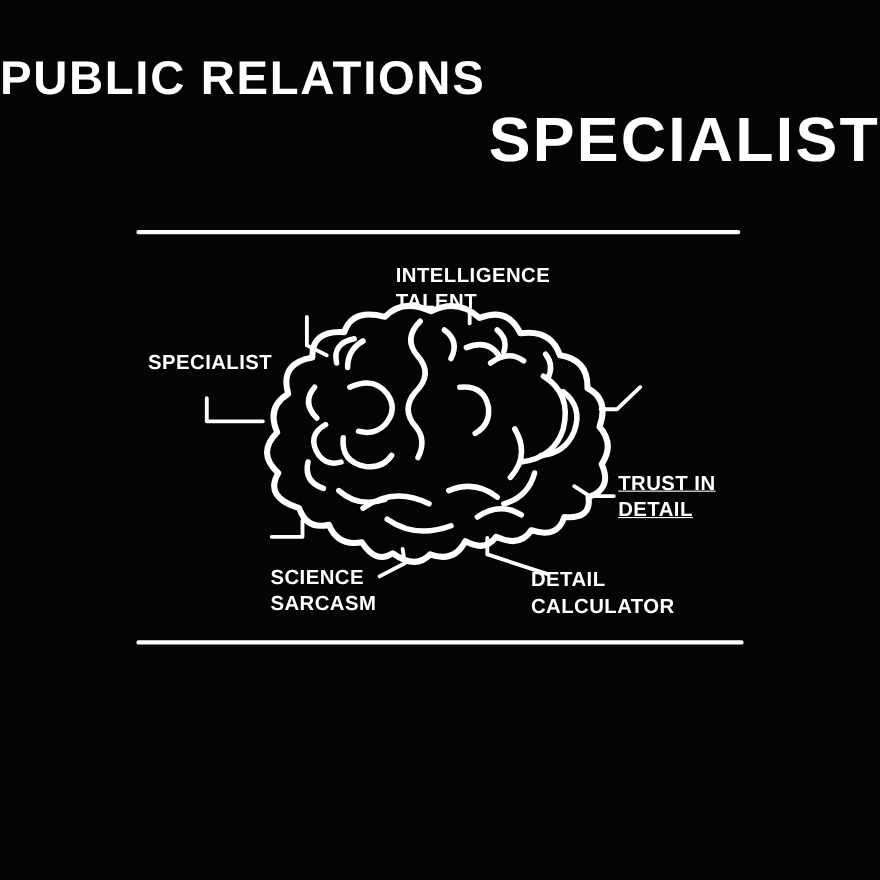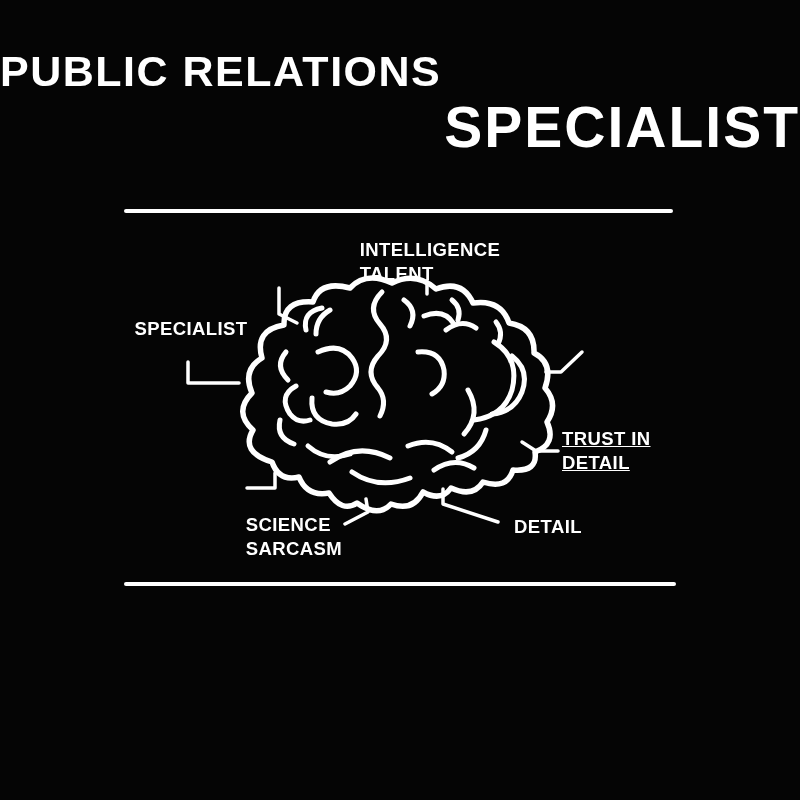--- a/index.html
+++ b/index.html
@@ -125,15 +125,16 @@
   </div>
 
 
   <div class="label center" style="left:294px; top:513px">
     <span>SCIENCE</span>
     <span>SARCASM</span>
   </div>
 
   <div class="label center" style="left:548px; top:515px">
     <span>DETAIL</span>
+    <span>CALCULATOR</span>
   </div>
 
 </div>
 
 </body></html>

